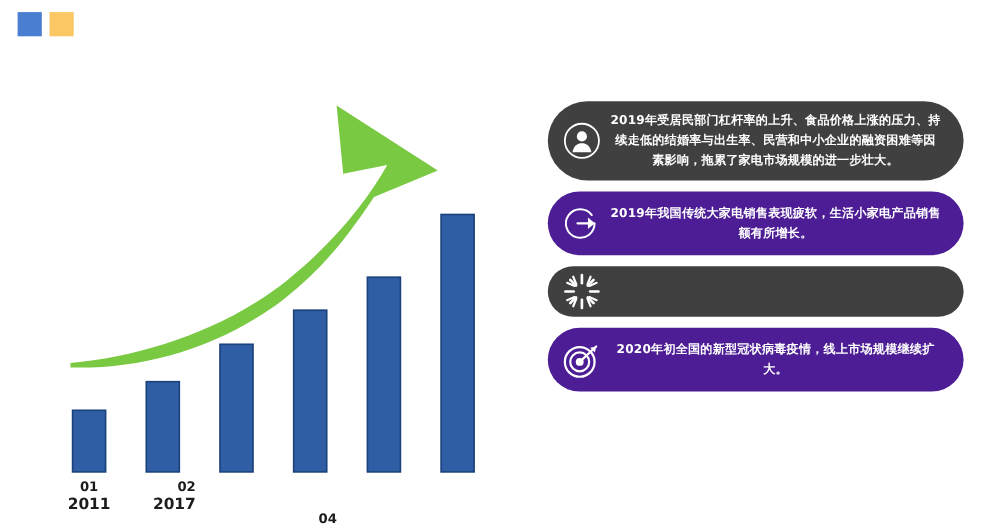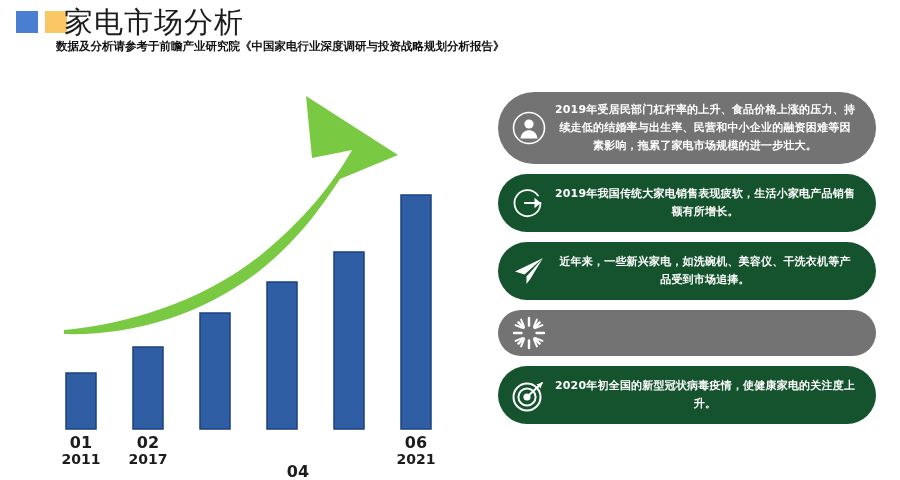--- a/index.html
+++ b/index.html
@@ -83,42 +83,42 @@
   }
   .axis-label {
     position: absolute;
     text-align: center;
     width: 60px;
     font-size: 12px;
     font-weight: bold;
     color: #1c1c1c;
     line-height: 17px;
   }
-  .axis-label .period { font-size: 16px; display: block; }
+  .axis-label .period { font-size: 12px; display: block; }
   .axis-label .year   { font-size: 14px;   display: block; }
 
   
   #callouts {
     position: absolute;
     left: 498px;
     top: 92px;
     width: 382px;
   }
   .callout {
     position: relative;
     display: flex;
     align-items: center;
     border-radius: 999px;
     margin-bottom: 10px;
     padding: 0 18px 0 8px;
     box-sizing: border-box;
     width: 378px;
   }
-  .callout.green { background: #737373; }
-  .callout.blue  { background: #14532d; }
+  .callout.green { background: #404040; }
+  .callout.blue  { background: #4c1d95; }
   .callout.lines3 { height: 72px; }
   .callout.lines2 { height: 58px; }
   .callout.lines1 { height: 46px; }
 
   .callout-icon {
     flex: 0 0 auto;
     width: 46px;
     height: 46px;
     display: flex;
     align-items: center;
@@ -140,23 +140,21 @@
 </head>
 <body>
 
 <div id="header">
 
   <div id="logo-squares">
     <div class="logo-square" id="logo-square-blue"></div>
     <div class="logo-square" id="logo-square-amber"></div>
   </div>
 
-  <div id="page-title">家电市场分析</div>
-
-  <div id="page-subtitle">数据及分析请参考于前瞻产业研究院《中国家电行业深度调研与投资战略规划分析报告》</div>
+
 </div>
 
 <div id="chart-panel">
 
   <svg id="chart-svg" width="480" height="380" viewBox="0 0 480 380">
 
     <path class="growth-arrow" d="M 64,268 C 130,262 205,238 262,192 C 305,157 334,120 352,88
              L 312,96 L 306,34 L 398,93 L 340,117
              C 318,150 296,180 258,210 C 200,254 130,274 64,272 Z"></path>
 
@@ -165,31 +163,27 @@
     <rect class="bar-rect" x="200" y="251" width="30" height="116"></rect>
     <rect class="bar-rect" x="267" y="220" width="30" height="147"></rect>
     <rect class="bar-rect" x="334" y="190" width="30" height="177"></rect>
     <rect class="bar-rect" x="401" y="133" width="30" height="234"></rect>
   </svg>
 
   <div class="axis-label" style="left:51px;  top:372px;">
     <span class="period">01</span>
     <span class="year">2011</span>
   </div>
-  <div class="axis-label" style="left:118px; top:372px;">
+  <div class="axis-label" style="left:118px; top:372px;text-align:right;">
     <span class="period">02</span>
     <span class="year">2017</span>
   </div>
   <div class="axis-label" style="left:268px; top:372px;margin-top:29px;">
     <span class="period">04</span>
     <span class="year">2018</span>
-  </div>
-  <div class="axis-label" style="left:386px; top:372px;">
-    <span class="period">06</span>
-    <span class="year">2021</span>
   </div>
 </div>
 
 <div id="callouts">
 
   <div class="callout green lines3">
     <span class="callout-icon">
       <svg width="34" height="34" viewBox="0 0 34 34">
         <circle cx="17" cy="17" r="15.5" fill="none" stroke="#ffffff" stroke-width="1.6"></circle>
         <circle cx="17" cy="13" r="4.6" fill="#ffffff"></circle>
@@ -204,29 +198,20 @@
       <svg width="34" height="34" viewBox="0 0 34 34">
         <path d="M 26 9.5 A 13 13 0 1 0 28.5 17" fill="none" stroke="#ffffff" stroke-width="1.8" stroke-linecap="round"></path>
         <line x1="13" y1="17" x2="27" y2="17" stroke="#ffffff" stroke-width="2.1" stroke-linecap="round"></line>
         <path d="M 22.5 11.8 L 28.8 17 L 22.5 22.2 Z" fill="#ffffff"></path>
       </svg>
     </span>
     <span class="callout-text">2019年我国传统大家电销售表现疲软，生活小家电产品销售额有所增长。</span>
   </div>
 
 
-  <div class="callout blue lines2">
-    <span class="callout-icon">
-      <svg width="36" height="34" viewBox="0 0 36 34">
-        <path d="M 32 4 L 4 17.5 L 13.5 20.5 Z" fill="#ffffff"></path>
-        <path d="M 32 4 L 15.5 22.5 L 15.5 30 L 19.6 24.6 Z" fill="#ffffff"></path>
-      </svg>
-    </span>
-    <span class="callout-text">近年来，一些新兴家电，如洗碗机、美容仪、干洗衣机等产品受到市场追捧。</span>
-  </div>
 
   <div class="callout green lines1">
     <span class="callout-icon">
       <svg width="34" height="34" viewBox="0 0 34 34">
         <g stroke="#ffffff" stroke-width="2.4" stroke-linecap="round">
           <line x1="17" y1="2" x2="17" y2="9.5"></line>
           <line x1="17" y1="24.5" x2="17" y2="32"></line>
           <line x1="2" y1="17" x2="9.5" y2="17"></line>
           <line x1="24.5" y1="17" x2="32" y2="17"></line>
           <line x1="6.4" y1="6.4" x2="11.7" y2="11.7"></line>
@@ -251,15 +236,15 @@
   <div class="callout blue lines2">
     <span class="callout-icon">
       <svg width="36" height="34" viewBox="0 0 36 34">
         <circle cx="16" cy="19" r="13.5" fill="none" stroke="#ffffff" stroke-width="2"></circle>
         <circle cx="16" cy="19" r="8.6" fill="none" stroke="#ffffff" stroke-width="2"></circle>
         <circle cx="16" cy="19" r="3.6" fill="#ffffff"></circle>
         <line x1="16" y1="19" x2="31" y2="5" stroke="#ffffff" stroke-width="2" stroke-linecap="round"></line>
         <path d="M 31 5 L 25.5 6.2 L 29.8 10.4 Z" fill="#ffffff"></path>
       </svg>
     </span>
-    <span class="callout-text">2020年初全国的新型冠状病毒疫情，使健康家电的关注度上升。</span>
+    <span class="callout-text">2020年初全国的新型冠状病毒疫情，线上市场规模继续扩大。</span>
   </div>
 </div>
 
 </body></html>

